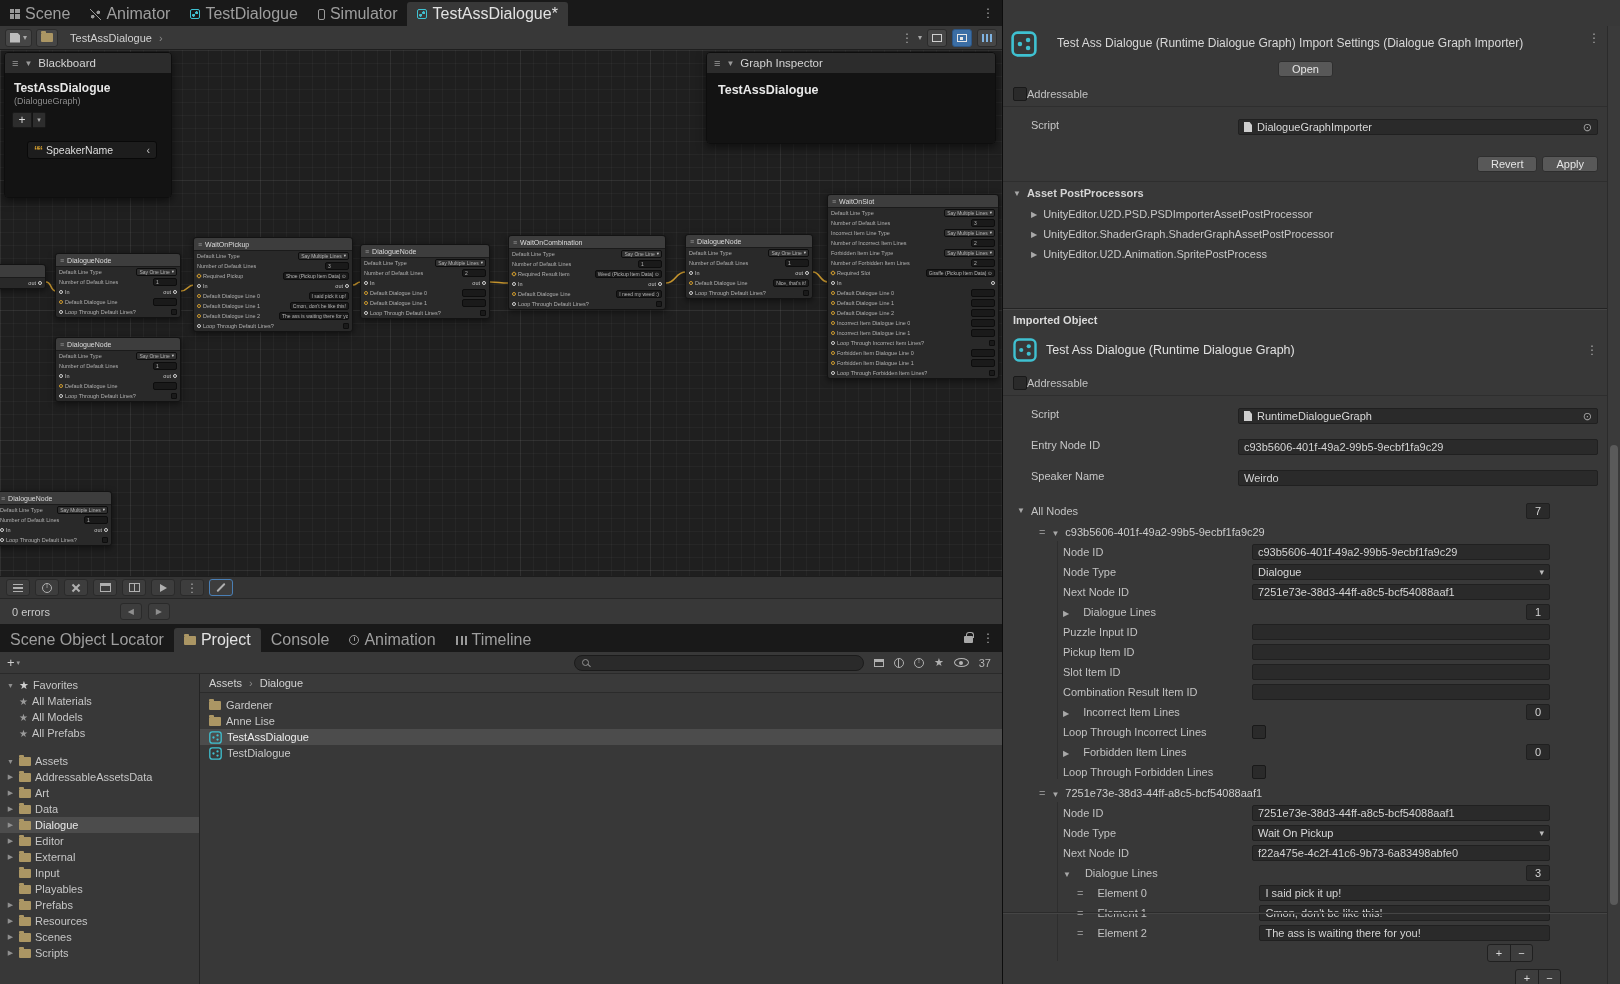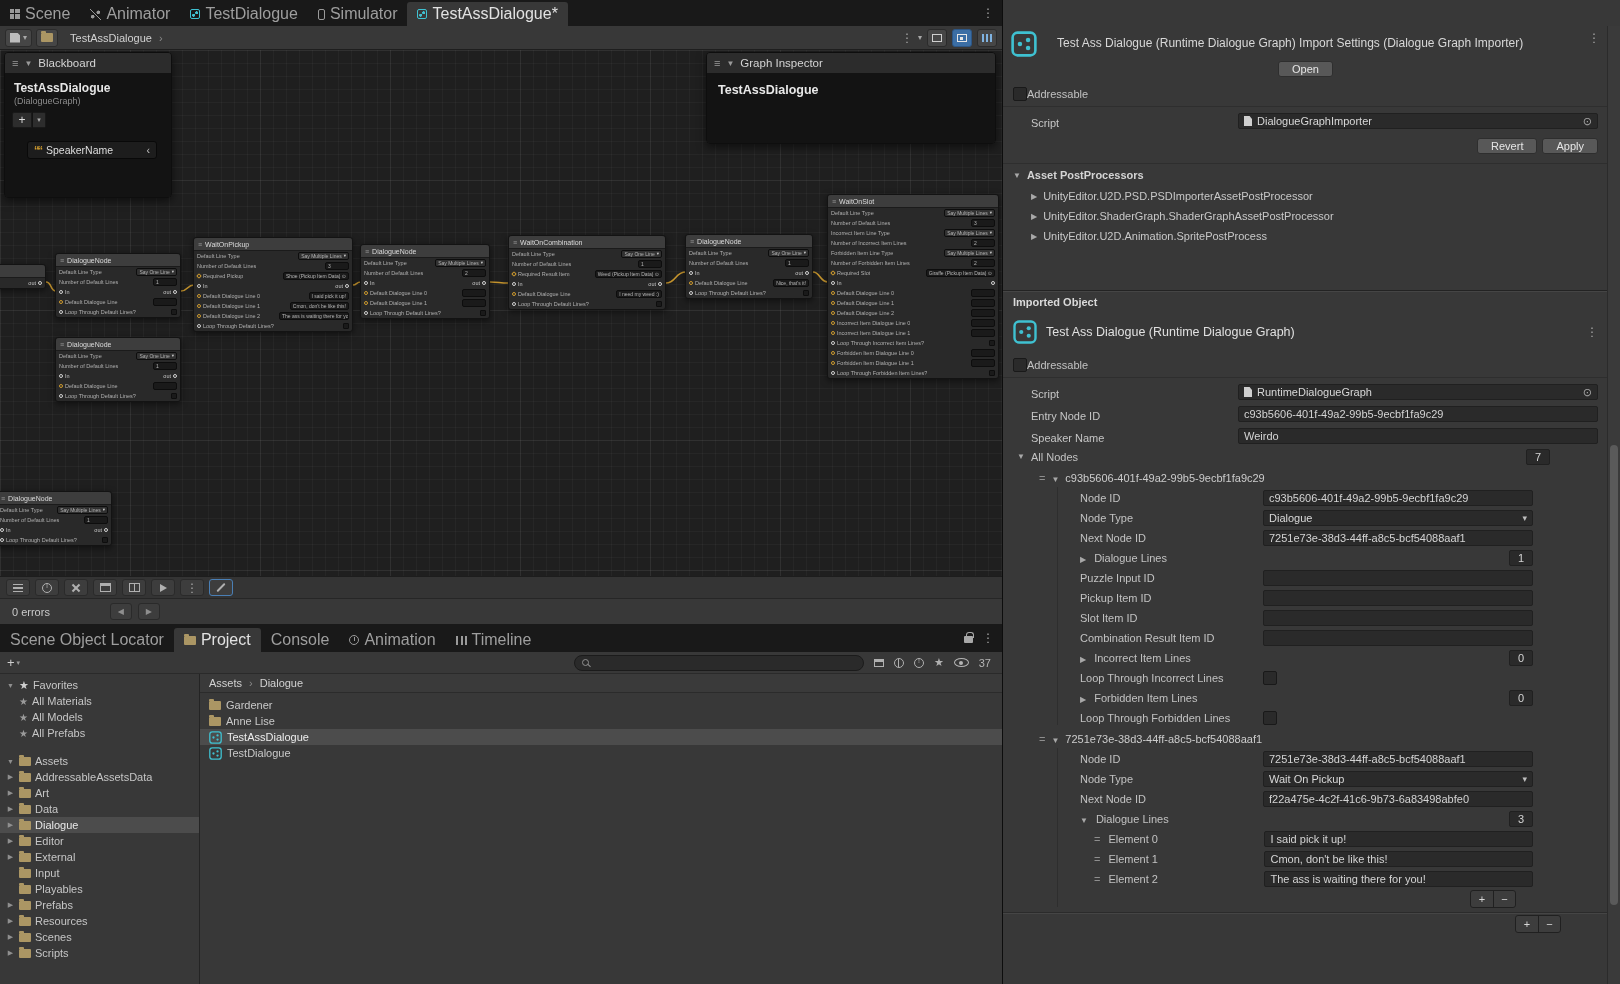--- a/index.html
+++ b/index.html
@@ -100,21 +100,21 @@
 .i-info::before{content:"i";position:absolute;left:0;right:0;top:-2px;text-align:center;font-size:7px;color:#b0b0b0}
 .i-x{position:relative;width:10px;height:10px}
 .i-x::before,.i-x::after{content:"";position:absolute;left:4px;top:0;width:2px;height:10px;background:#b0b0b0}
 .i-x::before{transform:rotate(45deg)}.i-x::after{transform:rotate(-45deg)}
 .i-win{width:11px;height:9px;border:1px solid #b0b0b0}
 .i-win::before{content:"";display:block;height:2px;background:#b0b0b0}
 .i-split{width:11px;height:9px;border:1px solid #b0b0b0;position:relative}
 .i-split::before{content:"";position:absolute;left:4px;top:0;bottom:0;width:1px;background:#b0b0b0}
 .i-play{width:0;height:0;border-left:7px solid #b0b0b0;border-top:4.5px solid transparent;border-bottom:4.5px solid transparent}
 .i-pen{width:2px;height:11px;background:#b0b0b0;transform:rotate(45deg);border-radius:1px}
-.errbar{position:absolute;left:0;top:598px;width:1002px;height:26px;background:#383838;border-top:1px solid #262626;display:flex;align-items:center;gap:10px;padding:0 12px;color:#cacaca}
+.errbar{position:absolute;left:0;top:598px;width:1002px;height:26px;background:#383838;border-top:1px solid #262626;display:flex;align-items:center;gap:20px;padding:0 12px;color:#cacaca}
 .err-nav{display:flex;gap:6px;margin-left:50px}
 .navbtn{width:22px;height:17px;background:#3d3d3d;border:1px solid #2a2a2a;border-radius:3px;color:#8e8e8e;font-size:8px;display:flex;align-items:center;justify-content:center}
 
 
 #bottom-tabbar{left:0;top:624px;width:1002px;height:28px}
 .ptoolbar{position:absolute;left:0;top:652px;width:1002px;height:22px;background:#383838;border-bottom:1px solid #2a2a2a;display:flex;align-items:center;gap:6px;padding:0 7px}
 .plusbtn{display:flex;align-items:center;gap:2px;color:#cfcfcf}
 .plusbtn .pc{font-size:13px}
 .plusbtn .pa{font-size:7px;color:#9a9a9a}
 .searchbox{margin-left:auto;width:290px;height:16px;background:#2a2a2a;border:1px solid #1b1b1b;border-radius:8px;display:flex;align-items:center;gap:5px;padding:0 7px;color:#8a8a8a}
@@ -152,21 +152,21 @@
 
 
 .inspector{position:absolute;left:1002px;top:0;width:618px;height:984px;background:#383838;border-left:1px solid #0d0d0d}
 .icontent{position:absolute;left:0;top:26px;width:605px;bottom:0;overflow:hidden}
 .ihdr{display:flex;align-items:flex-start;gap:20px;padding:5px 8px 2px}
 .ihdr-title{font-size:12px;color:#d8d8d8;white-space:nowrap;overflow:hidden;flex:1;padding-top:5px}
 .openrow{display:flex;justify-content:center;padding:2px 10px 6px}
 .ubtn{background:#585858;border:1px solid #2e2e2e;border-radius:3px;color:#e6e6e6;padding:1px 13px;font-size:11px}
 .chkrow{display:flex;align-items:center;gap:0;padding:4px 10px 5px;border-bottom:1px solid #2e2e2e}
 .ucheck{width:14px;height:14px;background:#2a2a2a;border:1px solid #191919;border-radius:2px;flex:none}
-.prow{display:flex;align-items:flex-end;height:19px;padding:0 10px 0 28px;margin:3px 0}
+.prow{display:flex;align-items:flex-start;height:19px;padding:0 10px 0 28px;margin:12px 0}
 .plab{width:207px;flex:none;color:#c6c6c6;white-space:nowrap;overflow:hidden}
 .tfield{display:block;flex:1;background:#2a2a2a;border:1px solid #202020;border-radius:2px;height:16px;line-height:14px;padding:0 5px;color:#d4d4d4;white-space:nowrap;overflow:hidden}
 .objfield{display:flex;align-items:center;gap:5px;flex:1;background:#2a2a2a;border:1px solid #202020;border-radius:2px;height:16px;padding:0 5px;color:#d8d8d8}
 .doc-ic{width:8px;height:10px;background:#cfcfcf;clip-path:polygon(0 0,70% 0,100% 30%,100% 100%,0 100%);flex:none}
 .target-ic{margin-left:auto;color:#a8a8a8;font-size:11px}
 .btnrow{display:flex;justify-content:flex-end;gap:5px;padding:6px 10px 9px}
 .fold1{display:flex;align-items:center;gap:6px;padding:5px 10px;font-weight:bold;color:#d4d4d4;border-top:1px solid #2e2e2e}
 .fa-sm{font-size:8px;color:#a8a8a8}
 .pp-item{display:flex;align-items:center;gap:6px;height:20px;padding-left:28px;color:#c8c8c8;white-space:nowrap;overflow:hidden}
 .igap{height:44px}
@@ -176,21 +176,21 @@
 .allnodes{display:flex;align-items:center;gap:6px;height:19px;padding:0 58px 0 14px;margin-top:2px}
 .cntbox{display:block;width:24px;background:#2a2a2a;border:1px solid #202020;border-radius:2px;height:16px;line-height:14px;text-align:center;color:#d4d4d4}
 .allnodes .cntbox{margin-left:auto}
 .ngroup{position:relative;margin-top:2px}
 .ngroup::before{content:"";position:absolute;left:54px;top:19px;bottom:2px;width:1px;background:#2e2e2e}
 .ghdr{display:flex;align-items:center;gap:6px;height:19px;padding-left:36px;color:#cccccc}
 .ghandle{color:#8e8e8e}
 .ghandle::before{content:"="}
 .garrow::before{content:"▶";font-size:8px;color:#a8a8a8}
 .grow[data-open="true"] .garrow::before,.ghdr .garrow::before{content:"▼";font-size:8px;color:#a8a8a8}
-.grow{display:flex;align-items:center;gap:8px;height:19px;padding:0 58px 0 60px;margin:1px 17px}
+.grow{display:flex;align-items:center;gap:14px;height:19px;padding:0 58px 0 60px;margin:1px 0}
 .glab{width:175px;flex:none;color:#c2c2c2;white-space:nowrap;overflow:hidden}
 .grow .ghandle,.grow .garrow,.grow .gval-text,.grow .gval-dd,.grow .gval-check,.grow .gval-count,.grow .gval-pm{display:none}
 .grow[data-type="text"] .gval-text{display:block}
 .ddfield{display:flex;align-items:center;flex:1;background:#2a2a2a;border:1px solid #202020;border-radius:2px;height:16px;padding:0 5px;color:#d8d8d8}
 .dda{margin-left:auto;font-size:9px;color:#bdbdbd}
 .grow[data-type="dd"] .gval-dd{display:flex}
 .grow[data-type="check"] .gval-check{display:block}
 .grow[data-type="fold"] .garrow{display:inline-block}
 .grow[data-type="fold"] .glab{width:auto}
 .grow[data-type="fold"] .gval-count{display:block;margin-left:auto}

